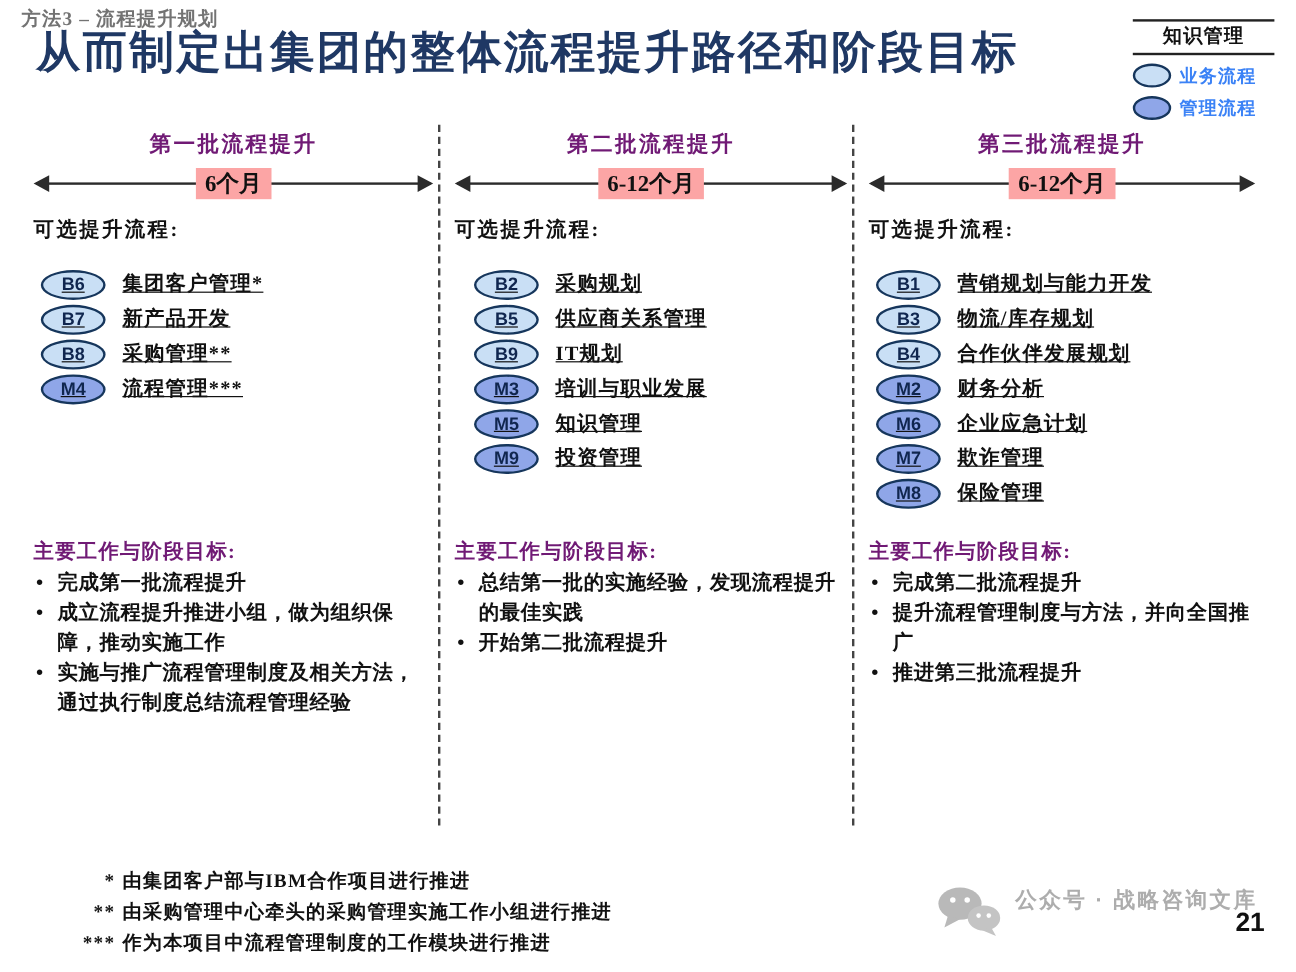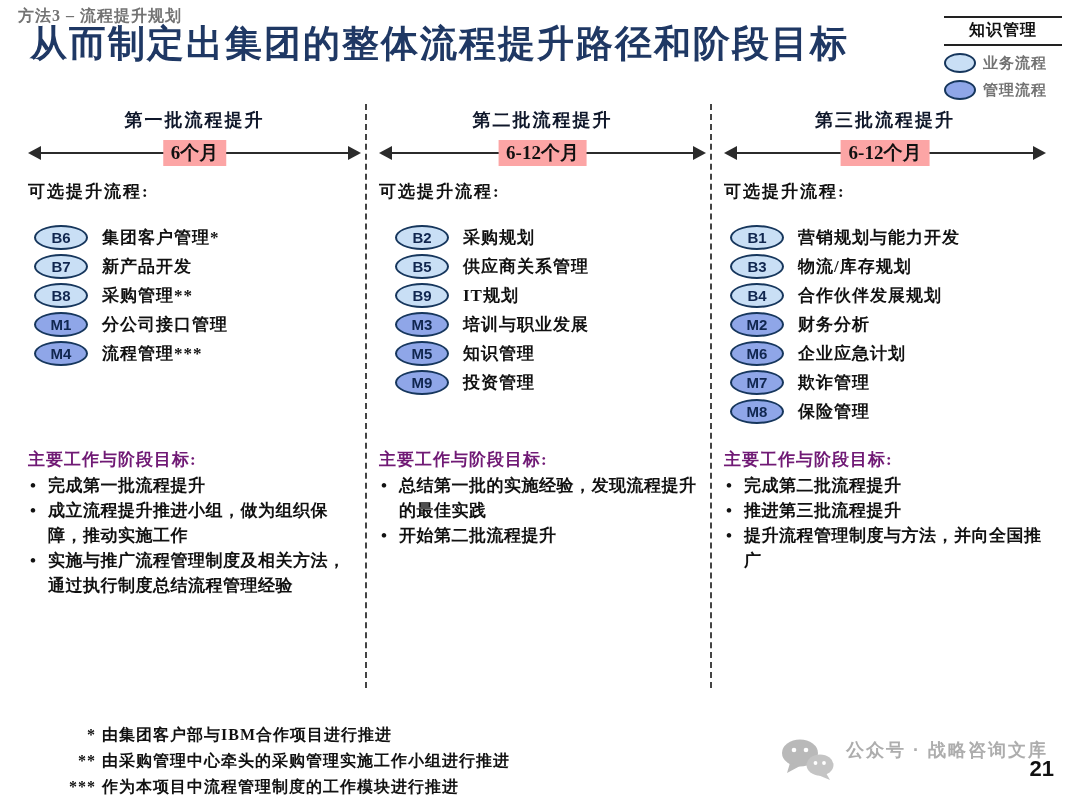--- a/index.html
+++ b/index.html
@@ -22,58 +22,58 @@
 
   
   .legend { position:absolute; right:18px; top:16px; width:118px; }
   .legend-title {
     border-top:2px solid #222; border-bottom:2px solid #222;
     font-size:16px; text-align:center; padding:2px 0 3px; color:#111;
     letter-spacing:1px;
   }
   .legend-item { display:flex; align-items:center; gap:7px; margin-top:7px; }
   .legend-item .oval { width:32px; height:20px; flex:0 0 32px; }
-  .legend-item .lbl { font-size:15px; color:#737373; letter-spacing:1px; }
+  .legend-item .lbl { font-size:15px; color:#3b82f6; letter-spacing:1px; }
 
   .oval {
     display:inline-block; border:2px solid #16365C; border-radius:50%;
   }
   .oval.b { background:#C9DFF5; }
   .oval.m { background:#8FA6E8; }
 
   
   .columns {
     position:absolute; left:0; top:104px; width:1080px; height:584px;
     display:grid; grid-template-columns:365px 345px 370px;
   }
   .col { position:relative; }
   .col1 { padding:0 4px 0 28px; }
   .col2 { border-left:2px dashed #444; padding:0 4px 0 12px; }
   .col3 { border-left:2px dashed #444; padding:0 34px 0 12px; }
 
   .batch-title {
-    text-align:center; font-size:18px; color:#0f172a; letter-spacing:2px;
+    text-align:center; font-size:18px; color:#701a75; letter-spacing:2px;
     margin-top:4px; height:28px;
   }
   .arrow { position:relative; height:30px; margin-top:2px; }
   .arrow .shaft {
     position:absolute; left:2px; right:2px; top:14px; border-top:2px solid #2b2b2b;
   }
   .arrow .ah { position:absolute; top:8px; width:0; height:0; }
   .arrow .ah.left  { left:0;  border-top:7px solid transparent; border-bottom:7px solid transparent; border-right:13px solid #2b2b2b; }
   .arrow .ah.right { right:0; border-top:7px solid transparent; border-bottom:7px solid transparent; border-left:13px solid #2b2b2b; }
   .arrow .duration {
     position:absolute; left:50%; top:2px; transform:translateX(-50%);
     background:#fca5a5; padding:0 8px; font-size:19px; color:#111; white-space:nowrap;
   }
 
   .section-label { margin-top:12px; font-size:17px; letter-spacing:2px; color:#111; }
 
   .process-list { margin-top:22px; height:223px; }
-  .proc-row { display:flex; align-items:center; margin-bottom:4px; height:25px; }
+  .proc-row { display:flex; margin-bottom:4px; height:25px;text-decoration:underline; }
   .proc-row .code {
     width:54px; height:25px; flex:0 0 54px;
     font-family:"Liberation Sans","DejaVu Sans",sans-serif;
     font-size:15px; font-weight:bold; color:#10264F;
     display:flex; align-items:center; justify-content:center;
   }
   .proc-row .plabel { margin-left:14px; font-size:17px; letter-spacing:1px; color:#111; white-space:nowrap; }
   .col1 .process-list, .col3 .process-list { margin-left:6px; }
   .col2 .process-list { margin-left:16px; }
 
@@ -140,24 +140,20 @@
         </div>
         <div class="proc-row">
           <span class="oval b code">B7</span>
           <span class="plabel">新产品开发</span>
         </div>
         <div class="proc-row">
           <span class="oval b code">B8</span>
           <span class="plabel">采购管理**</span>
         </div>
         <div class="proc-row">
-          <span class="oval m code">M1</span>
-          <span class="plabel">分公司接口管理</span>
-        </div>
-        <div class="proc-row">
           <span class="oval m code">M4</span>
           <span class="plabel">流程管理***</span>
         </div>
       </div>
       <div class="goals-header">主要工作与阶段目标:</div>
       <ul class="goals">
         <li>完成第一批流程提升</li>
         <li>成立流程提升推进小组，做为组织保障，推动实施工作</li>
         <li>实施与推广流程管理制度及相关方法，通过执行制度总结流程管理经验</li>
       </ul>
@@ -240,22 +236,22 @@
           <span class="plabel">欺诈管理</span>
         </div>
         <div class="proc-row">
           <span class="oval m code">M8</span>
           <span class="plabel">保险管理</span>
         </div>
       </div>
       <div class="goals-header">主要工作与阶段目标:</div>
       <ul class="goals">
         <li>完成第二批流程提升</li>
+        <li>提升流程管理制度与方法，并向全国推广</li>
         <li>推进第三批流程提升</li>
-        <li>提升流程管理制度与方法，并向全国推广</li>
       </ul>
     </section>
 
   </div>
 
   <div class="footnotes">
     <div class="fn">
       <span class="fn-marker">*</span>
       <span class="fn-text">由集团客户部与IBM合作项目进行推进</span>
     </div>

